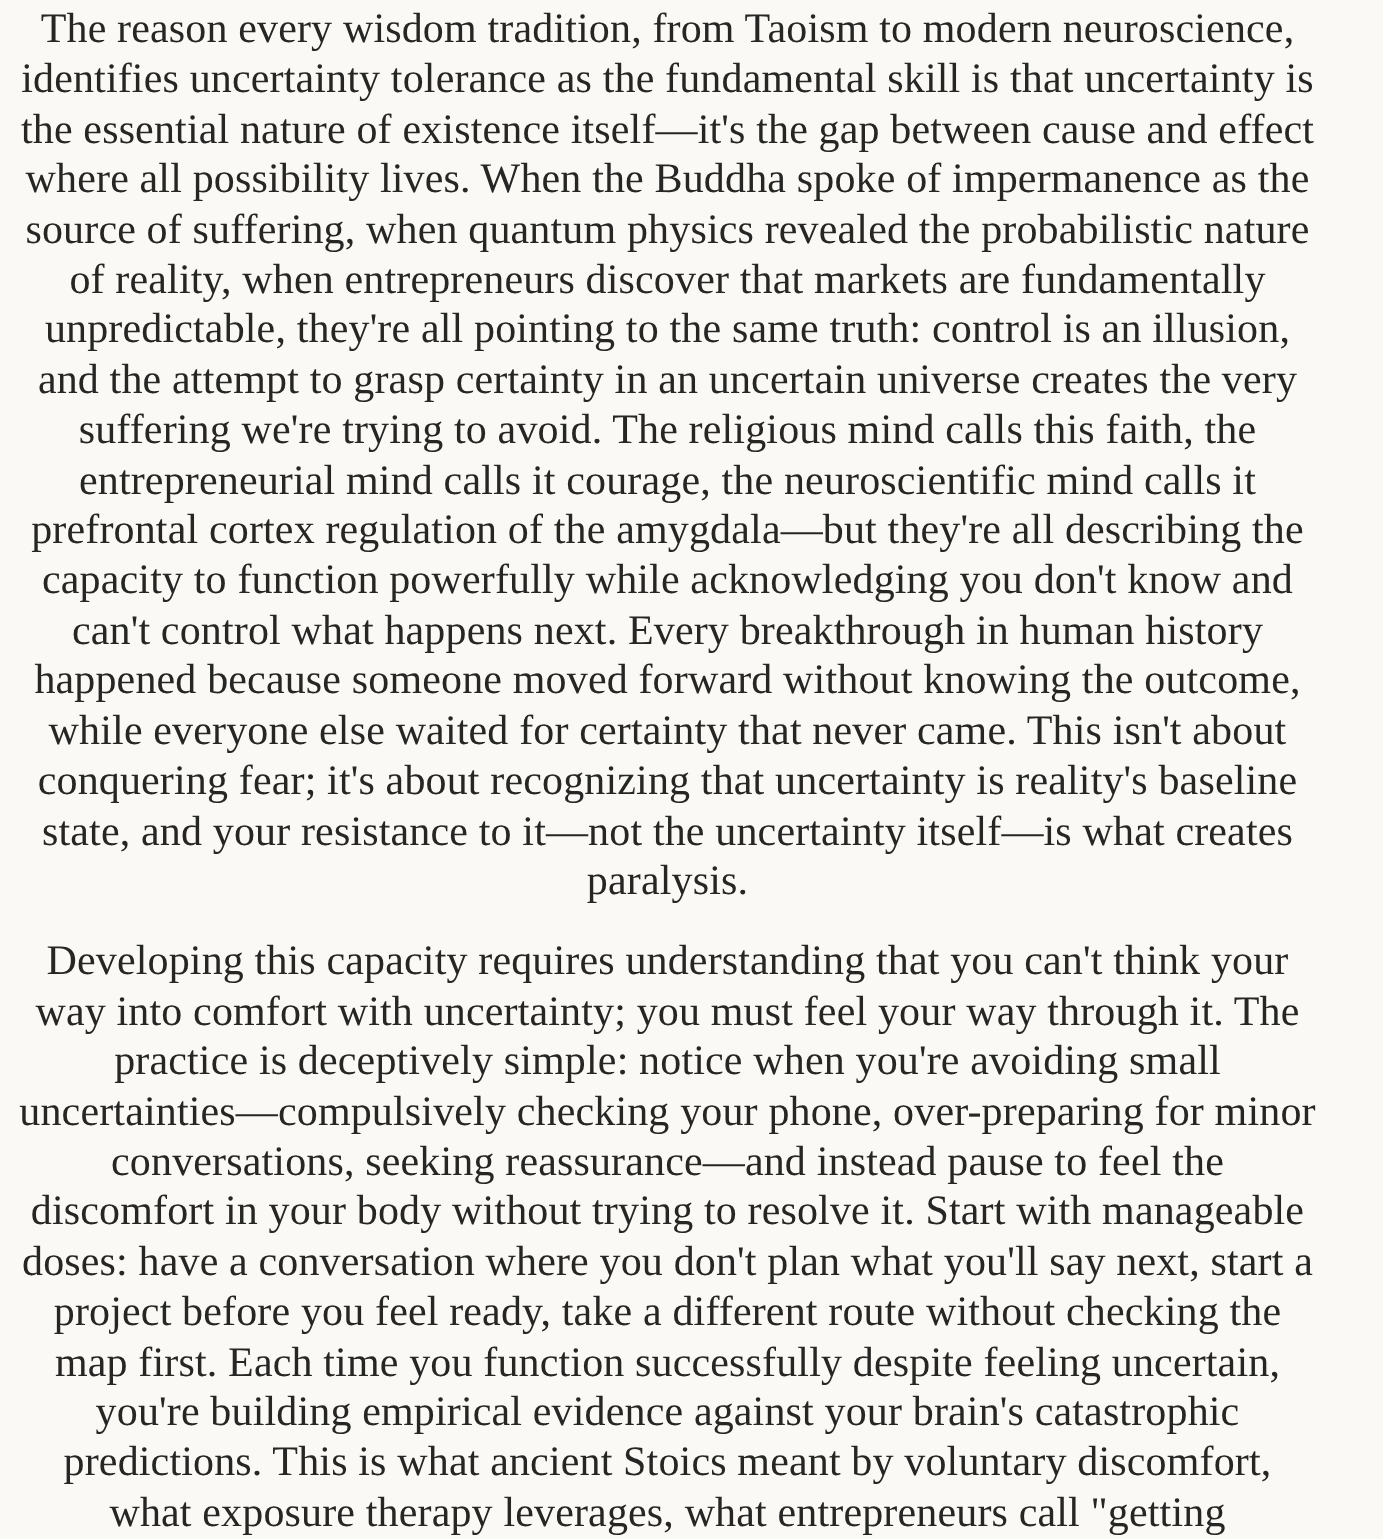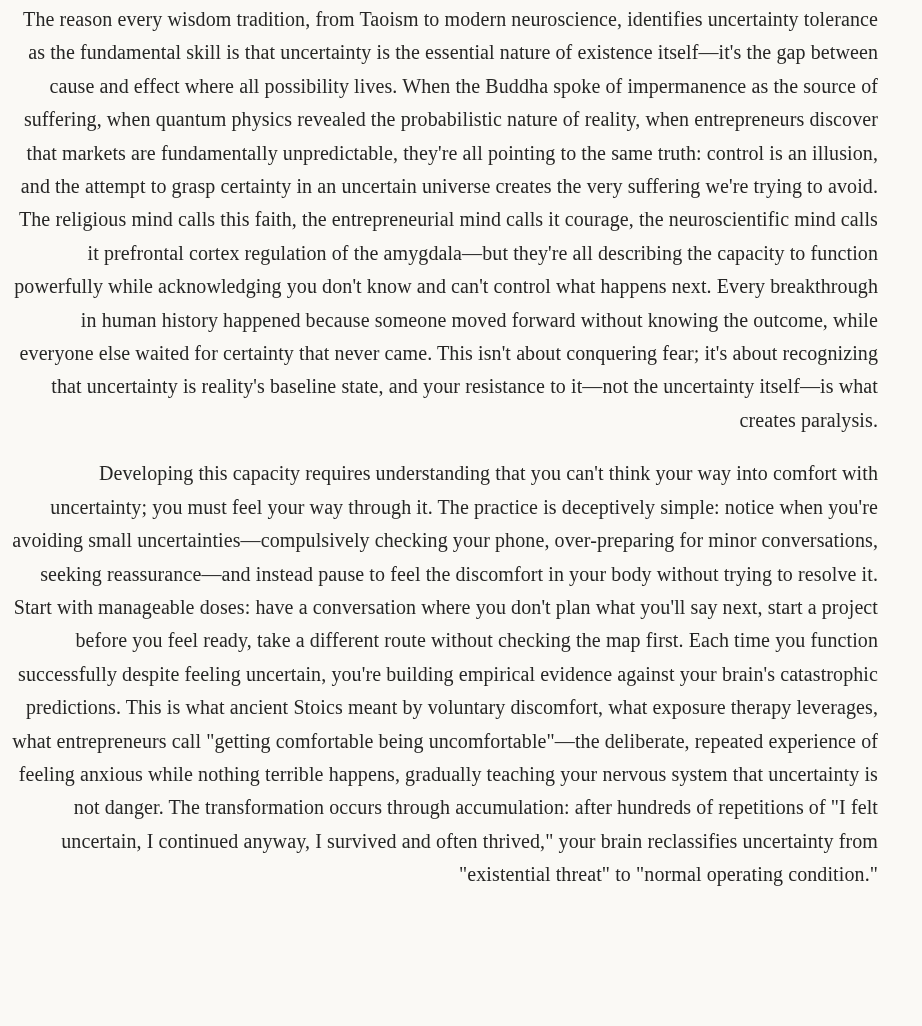--- a/index.html
+++ b/index.html
@@ -14,24 +14,24 @@
     font-family: "Liberation Serif", "DejaVu Serif", serif;
     color: #262625;
   }
   .doc {
     box-sizing: border-box;
     width: 922px;
     padding: 3px 44px 0 12px;
   }
   .doc p {
     margin: 0;
-    font-size: 20px;
+    font-size: 28px;
     line-height: 33.4px;
     letter-spacing: 0.1px;
-    text-align: right;
+    text-align: center;
   }
   .doc p + p {
     margin-top: 20px;
   }
 </style>
 </head>
 <body>
 
 <main class="doc">
   <p>The reason every wisdom tradition, from Taoism to modern neuroscience, identifies uncertainty tolerance as the fundamental skill is that uncertainty is the essential nature of existence itself—it's the gap between cause and effect where all possibility lives. When the Buddha spoke of impermanence as the source of suffering, when quantum physics revealed the probabilistic nature of reality, when entrepreneurs discover that markets are fundamentally unpredictable, they're all pointing to the same truth: control is an illusion, and the attempt to grasp certainty in an uncertain universe creates the very suffering we're trying to avoid. The religious mind calls this faith, the entrepreneurial mind calls it courage, the neuroscientific mind calls it prefrontal cortex regulation of the amygdala—but they're all describing the capacity to function powerfully while acknowledging you don't know and can't control what happens next. Every breakthrough in human history happened because someone moved forward without knowing the outcome, while everyone else waited for certainty that never came. This isn't about conquering fear; it's about recognizing that uncertainty is reality's baseline state, and your resistance to it—not the uncertainty itself—is what creates paralysis.</p>

